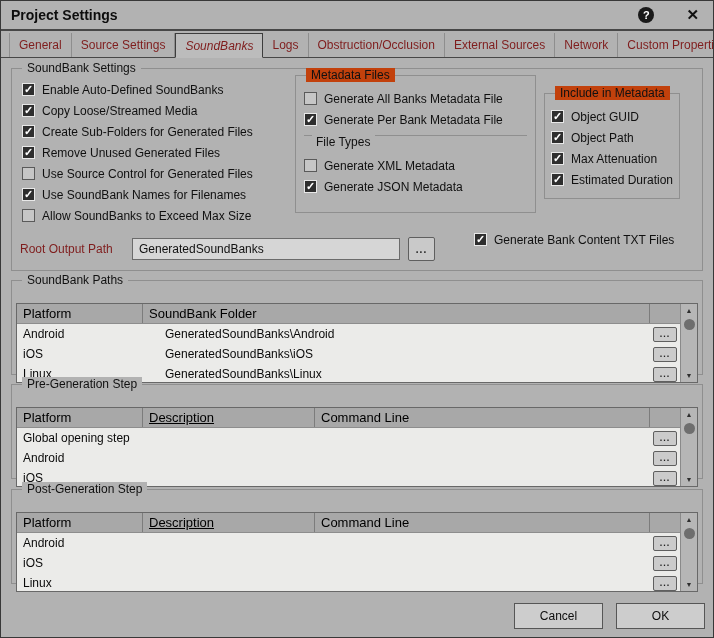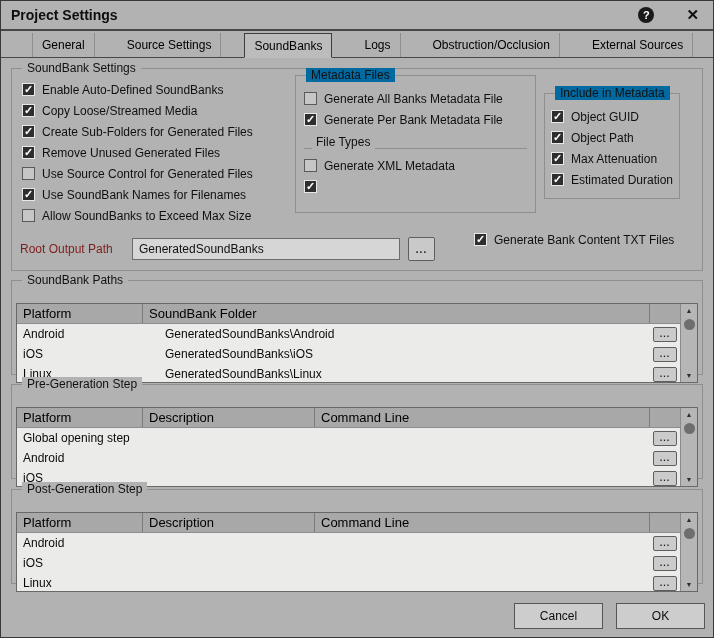--- a/index.html
+++ b/index.html
@@ -20,50 +20,50 @@
     background:#1a1a1a; color:#fff; display:flex; align-items:center; justify-content:center;
     font-size:11px; font-weight:bold; cursor:default;
   }
   .closebtn { font-size:15px; font-weight:bold; color:#101010; margin-right:4px; cursor:default; }
   
   .tabs {
     display:flex; align-items:stretch; height:25px; margin-top:2px;
     border-bottom:1px solid #474747; padding-left:8px; position:relative;
   }
   .tab {
-    display:flex; align-items:center; padding:0 9px; font-size:12px; color:#000000;
-    border-right:1px solid #8e8e8e; position:relative; white-space:nowrap;margin-left:23px;
+    display:flex; align-items:center; padding:0 9px; font-size:12px; color:#7f1d1d;
+    border-right:1px solid #8e8e8e; position:relative; white-space:nowrap;
   }
   .tab:first-child { border-left:1px solid #8e8e8e; }
   .tab.on {
     background:#bcbcbc; border:1px solid #3d3d3d; border-bottom:1px solid #bcbcbc;
-    margin-bottom:-1px; z-index:2;
+    margin-bottom:-1px; z-index:2;font-style:italic;
   }
   
   .group { position:relative; border:1px solid #8f8f8f; }
   .glabel {
     position:absolute; top:-8px; left:10px; background:#b2b2b2; padding:0 5px;
     font-size:12px; color:#111; white-space:nowrap;
   }
   .g-settings { margin:10px 10px 0; height:203px; }
   .g-metadata { position:absolute; left:283px; top:6px; width:241px; height:138px; padding:12px 8px 0; }
-  .g-metadata .glabel, .g-include .glabel { background:#0369a1; }
+  .g-metadata .glabel, .g-include .glabel { background:#c2410c; }
   .g-include  { position:absolute; left:532px; top:24px; width:136px; height:106px; padding:12px 6px 0; }
   .cbstack-left { position:absolute; left:10px; top:10px; }
   
   .cb { display:flex; align-items:center; gap:7px; height:21px; font-size:12px; color:#101010; white-space:nowrap; }
   .cb .box {
     width:13px; height:13px; flex:none; background:#c6c6c6; border:1px solid #5a5a5a;
     display:flex; align-items:center; justify-content:center;
   }
   .cb .tick { display:none; color:#ffffff; font-size:11px; font-weight:bold; line-height:1; }
   .cb.on .box { background:#2e2e2e; border-color:#e8e8e8; }
   .cb.on .tick { display:block; }
   
-  .rulehead { display:flex; align-items:flex-end; margin:5px 0 6px; font-size:12px; color:#111; }
+  .rulehead { display:flex; align-items:flex-start; margin:5px 0 6px; font-size:12px; color:#111; }
   .rulehead::before { content:""; width:8px; border-top:1px solid #8f8f8f; margin-right:4px; }
   .rulehead::after  { content:""; flex:1; border-top:1px solid #8f8f8f; margin-left:5px; }
   
   .rootrow { position:absolute; left:8px; top:168px; display:flex; align-items:center; }
   .rootlbl { font-size:12px; color:#7f1d1d; width:112px; }
   .pathinput {
     width:268px; height:22px; background:#d6d6d6; border:1px solid #6b6b6b;
     font:12px "Liberation Sans", sans-serif; color:#111; padding:0 6px;
   }
   .browse {
@@ -78,21 +78,21 @@
   .tmain { flex:1; display:flex; flex-direction:column; overflow:hidden; }
   .thead { display:flex; height:20px; background:#a8a8a8; flex:none; border-bottom:1px solid #8d8d8d; }
   .th {
     display:flex; align-items:center; padding:0 6px; font-size:13px; color:#000;
     border-right:1px solid #7c7c7c; white-space:nowrap; overflow:hidden;
   }
   .th.noline { border-right:none; }
   .trow { display:flex; height:20px; align-items:center; flex:none;gap:16px; }
   .td { font-size:12px; color:#0a0a0a; padding:0 6px; white-space:nowrap; overflow:hidden; }
   .w-platform { width:126px; flex:none; }
-  .w-desc { width:172px; flex:none; }
+  .w-desc { width:172px; flex:none;text-decoration:underline; }
   .w-flex { flex:1; }
   .w-btn { width:30px; flex:none; display:flex; align-items:center; justify-content:center; padding:0; }
   .mini {
     width:24px; height:15px; background:#cbcbcb; border:1px solid #5f5f5f; border-radius:2px;
     font:bold 9px "Liberation Sans", sans-serif; letter-spacing:1px; color:#222; line-height:1; padding:0;
   }
   
   .vscroll {
     width:17px; flex:none; background:#b6b6b6; border-left:1px solid #8a8a8a;
     display:flex; flex-direction:column; align-items:center; padding:3px 0;
@@ -207,20 +207,21 @@
           <span>File Types</span>
         </div>
       <div class="cb">
           <span class="box"></span>
           <span>Generate XML Metadata</span>
         </div>
       <div class="cb on">
           <span class="box">
             <span class="tick">✓</span>
           </span>
+          <span>Generate JSON Metadata</span>
         </div>
     </div>
 
     <div class="group g-include">
       <span class="glabel">Include in Metadata</span>
       <div class="cb on">
           <span class="box">
             <span class="tick">✓</span>
           </span>
           <span>Object GUID</span>

